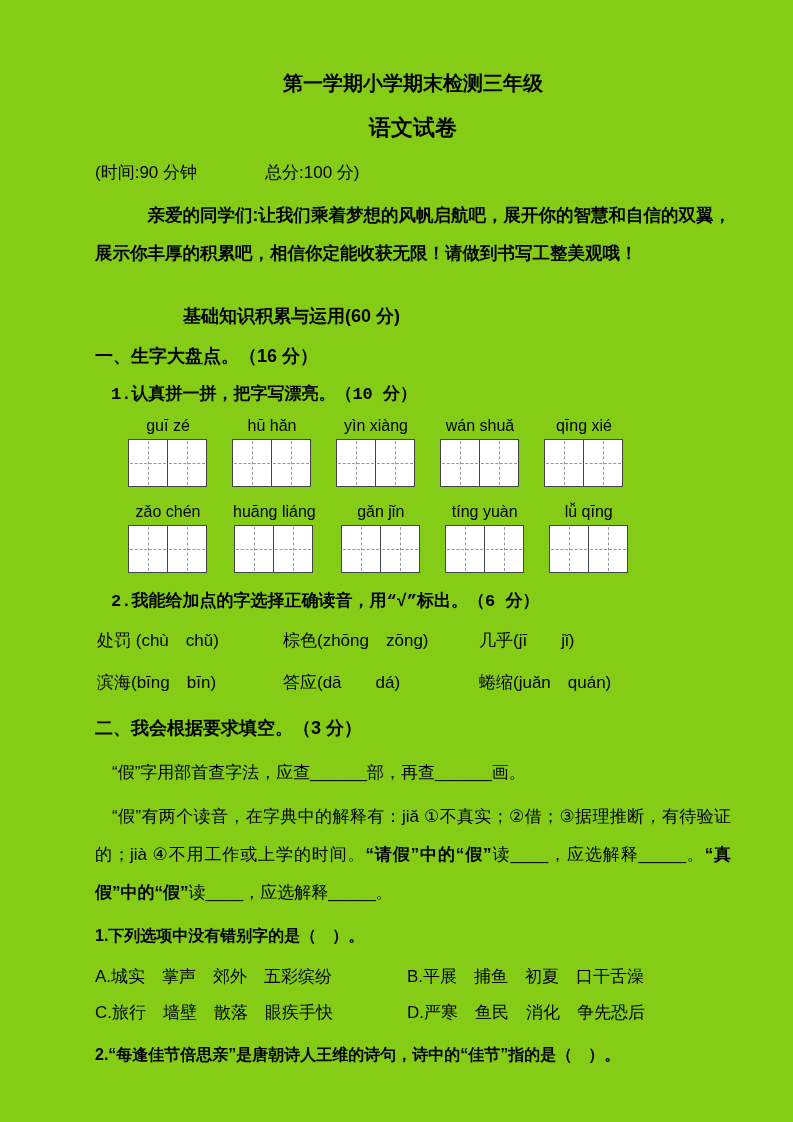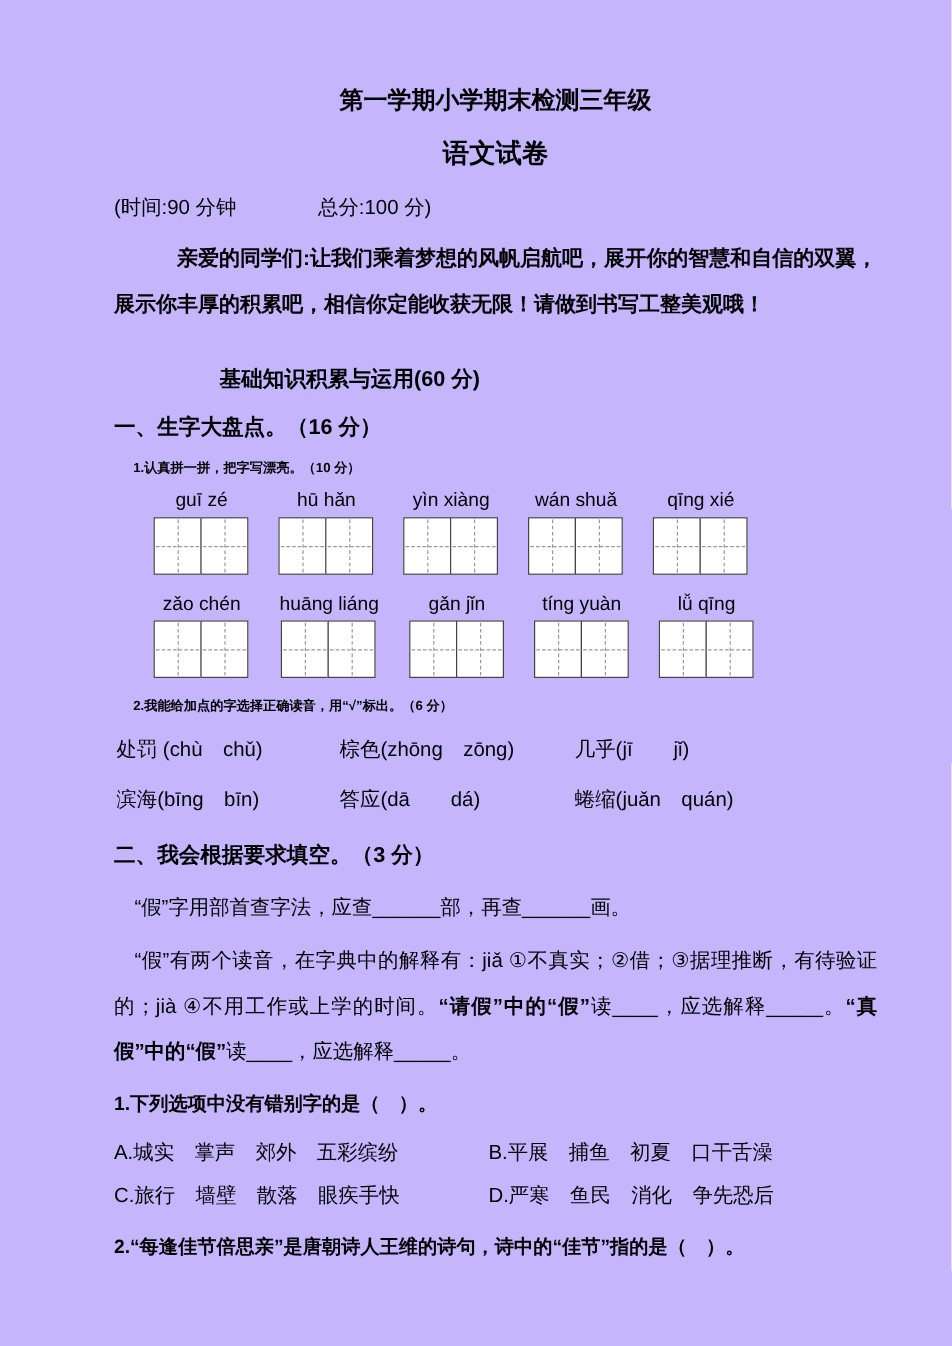--- a/index.html
+++ b/index.html
@@ -1,31 +1,31 @@
 <!DOCTYPE html>
 <html><head>
 <meta charset="utf-8">
 <style>
   html,body { margin:0; padding:0; background:#ffffff; }
   body { font-family: "Liberation Sans", "DejaVu Sans", sans-serif; color:#000; }
   .page {
     width:793px; height:1122px; box-sizing:border-box;
     padding:70px 62px 30px 95px;
-    background:#c4b5fd; overflow:hidden;
+    background:#84cc16; overflow:hidden;
   }
   .title { font-size:20px; font-weight:700; text-align:center; margin:0 0 16px 0; }
   .subtitle { font-size:22px; font-weight:700; text-align:center; margin:0 0 18px 0; }
   .meta { font-size:17px; margin:0 0 12px 0; }
   .greeting {
     font-size:17.5px; font-weight:700; line-height:38px;
     text-indent:3em; text-align:justify; margin:0 0 32px 0;
   }
   .section-heading { font-size:18px; font-weight:700; margin:20px 0 16px 88px; }
   .q-title { font-size:18px; font-weight:700; margin:16px 0 14px 0; }
-  .sub-title { font-size:11px; font-weight:700; margin:14px 0 12px 16px; }
+  .sub-title { font-size:17px; font-weight:700; margin:14px 0 12px 16px;font-family:Liberation Mono, monospace; }
   .pinyin-row { display:flex; gap:26px; margin:6px 0 16px 34px; }
   .grid-group { display:flex; flex-direction:column; align-items:center; }
   .pinyin { font-size:16px; margin-bottom:4px; white-space:nowrap; }
   .cells { display:flex; }
   .cell { width:38px; height:46px; border:1px solid #444; margin-left:-1px; position:relative; background:#fff; }
   .cell::before { content:""; position:absolute; left:50%; top:1px; bottom:1px; border-left:1px dashed #999; }
   .cell::after  { content:""; position:absolute; top:50%; left:1px; right:1px; border-top:1px dashed #999; }
   .pron-row { display:grid; grid-template-columns:186px 196px 1fr; font-size:17px; line-height:34px; margin:8px 0 8px 2px; }
   .fill-p { font-size:17px; line-height:38px; margin:6px 0; text-indent:1em; text-align:justify; }
   .fill-p .bold { font-weight:700; }

